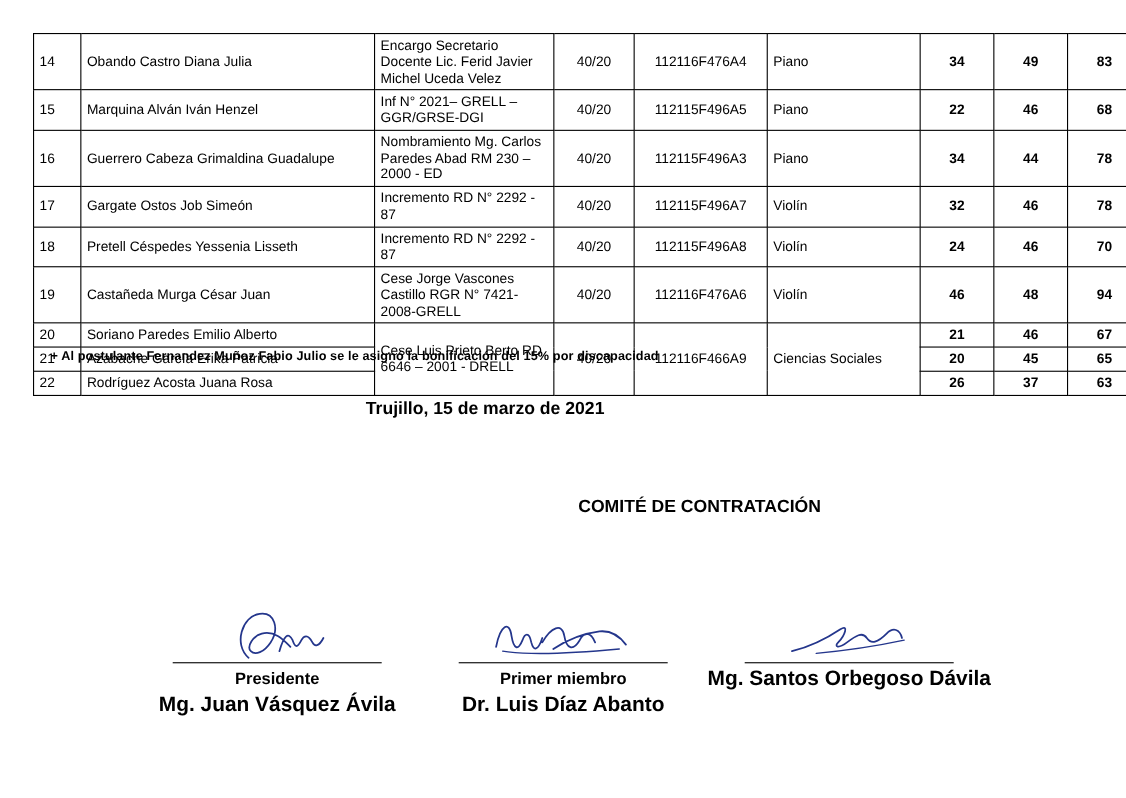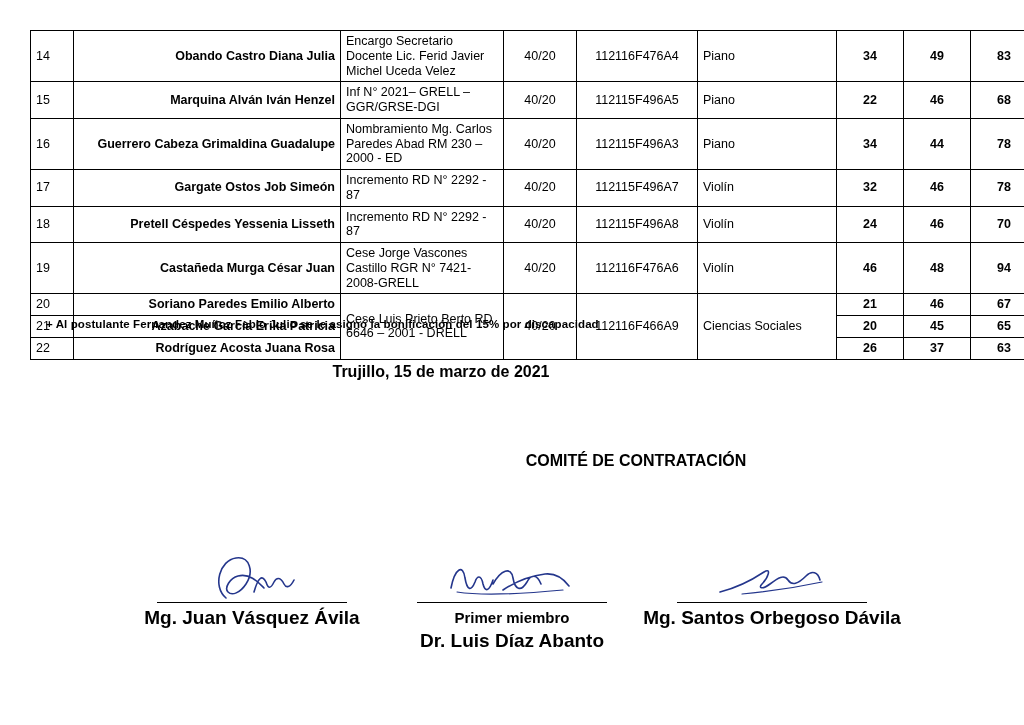--- a/index.html
+++ b/index.html
@@ -35,23 +35,22 @@
     font-size: 12.5px;
     line-height: 1.18;
   }
   td.c-num {
     width: 32px;
     text-align: left;
     font-size: 12.5px;
   }
   td.c-name {
     width: 256px;
-    text-align: right;
+    text-align: left;
     font-size: 14px;
-    font-weight: bold;
   }
   td.c-res {
     width: 152px;
     text-align: left;
     font-size: 11.5px;
     line-height: 1.22;
   }
   td.c-code1 {
     width: 62px;
     text-align: center;
@@ -267,20 +266,21 @@
 
   <div class="signatures">
 
     <div class="sig-block">
       <div class="sig-mark">
         <svg width="120" height="56" viewBox="0 0 120 56">
           <path d="M34 50 C20 38, 28 12, 44 10 C58 8, 62 24, 54 36 C48 45, 40 48, 36 44 C32 40, 38 30, 46 28 C58 25, 66 34, 72 40 M62 44 C66 30, 70 26, 74 34 C76 40, 78 42, 82 34 C84 30, 88 28, 92 36 C94 40, 98 40, 102 32" fill="none" stroke="#24368c" stroke-width="1.6" stroke-linecap="round"></path>
         </svg>
       </div>
       <div class="sig-line"></div>
+      <div class="sig-role">Presidente</div>
       <div class="sig-name">Mg. Juan Vásquez Ávila</div>
     </div>
 
     <div class="sig-block">
       <div class="sig-mark">
         <svg width="150" height="56" viewBox="0 0 150 56">
           <path d="M14 40 C18 20, 26 16, 28 30 C30 42, 34 44, 38 34 C40 28, 44 26, 46 36 C48 44, 52 44, 56 32 M56 36 C64 22, 74 18, 76 30 C78 42, 84 44, 90 34 C94 26, 100 26, 104 36 M66 42 C78 34, 92 28, 108 26 C118 25, 126 30, 132 38" fill="none" stroke="#24368c" stroke-width="1.6" stroke-linecap="round"></path>
           <path d="M20 44 C46 48, 84 46, 126 42" fill="none" stroke="#24368c" stroke-width="1.2" stroke-linecap="round"></path>
         </svg>
       </div>

